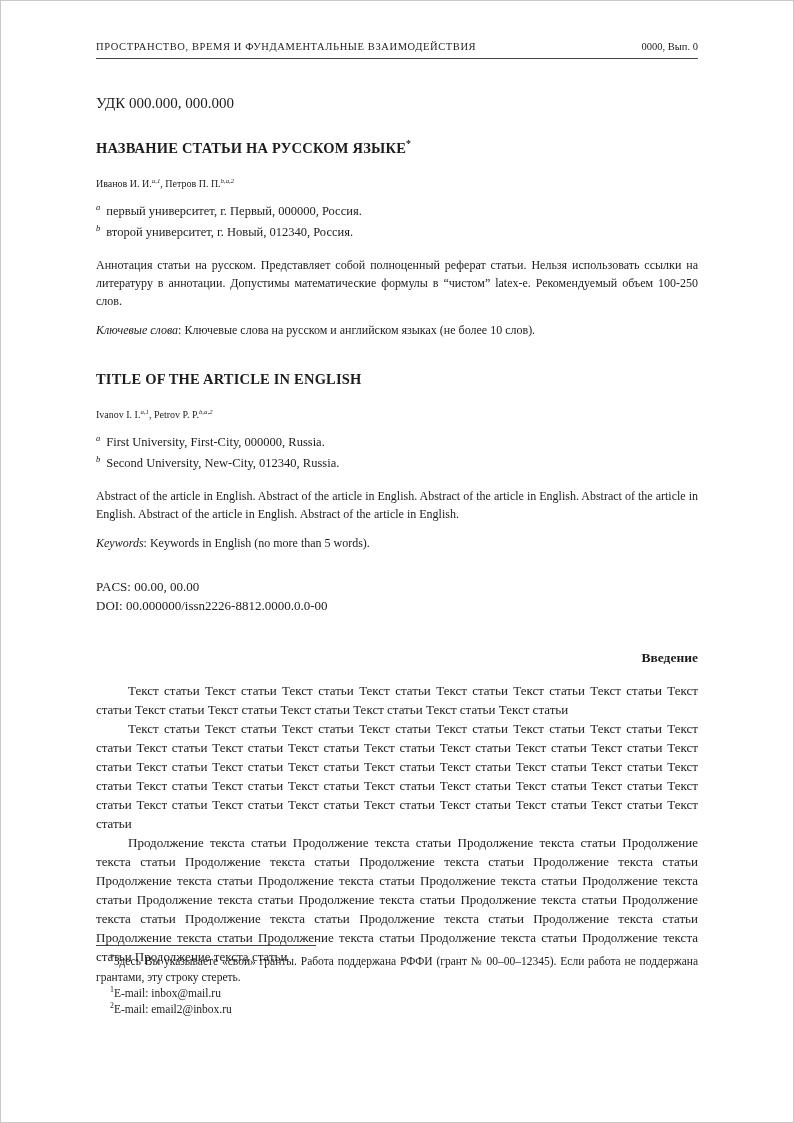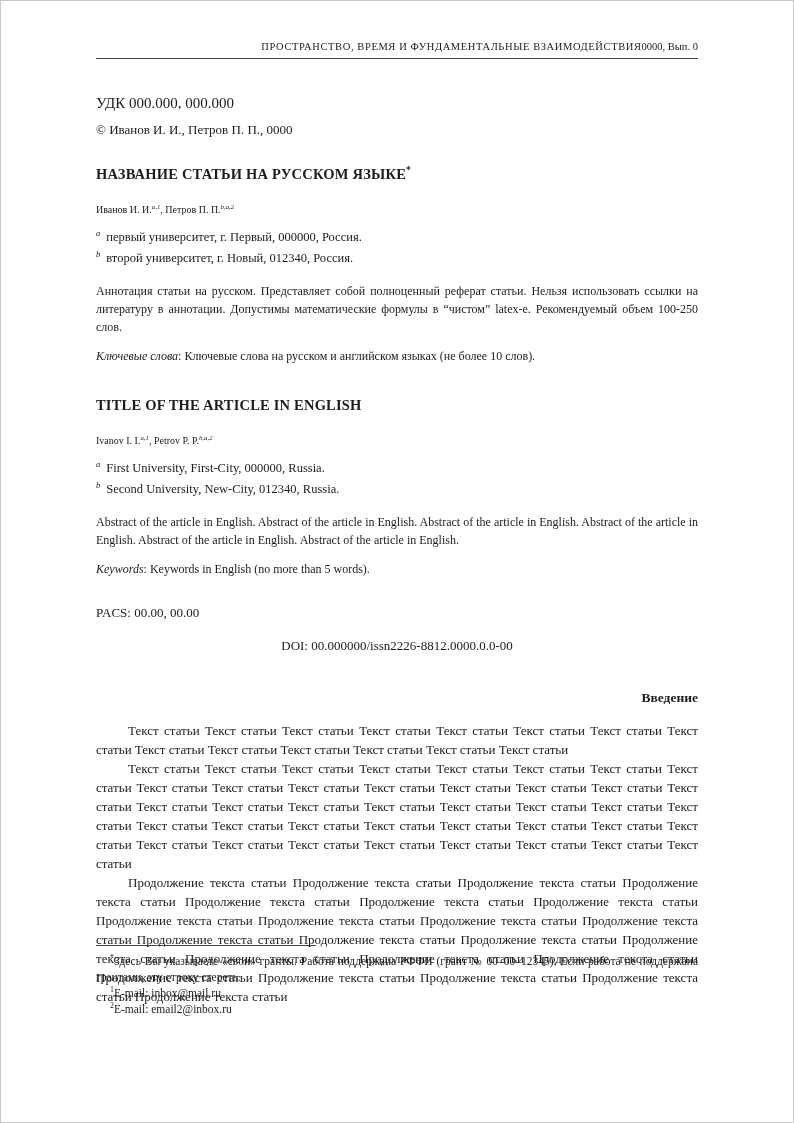--- a/index.html
+++ b/index.html
@@ -11,21 +11,21 @@
     margin: 0 auto;
     padding: 40px 95px 0 95px;
     background: #ffffff;
     border: 1px solid #c8c8c8;
     font-family: "Liberation Serif", "DejaVu Serif", serif;
     color: #1c1c1c;
     overflow: hidden;
   }
   .running-head {
     display: flex;
-    justify-content: flex-end;
+    justify-content: space-between;
     align-items: baseline;
     font-size: 10.5px;
     border-bottom: 1px solid #444;
     padding-bottom: 6px;
   }
   .running-head .journal { letter-spacing: 0.6px; }
   .udk { margin-top: 36px; font-size: 15px; }
   .copyright { margin-top: 10px; font-size: 13px; }
   .article-title {
     margin: 28px 0 0 0;
@@ -48,21 +48,21 @@
   .abstract {
     margin-top: 13px;
     font-size: 12px;
     line-height: 1.5;
     text-align: justify;
   }
   .keywords { margin-top: 13px; font-size: 12px; }
   .keywords .kw-label { font-style: italic; }
   .en-block { margin-top: 33px; }
   .ids { margin-top: 28px; font-size: 13px; }
-  .ids .doi { margin-top: 17px; text-align: center; }
+  .ids .doi { margin-top: 3px; }
   .section-heading {
     margin: 36px 0 0 0;
     font-size: 13.5px;
     font-weight: bold;
     text-align: right;
   }
   .body-par {
     margin: 0;
     font-size: 13px;
     line-height: 19px;
@@ -94,21 +94,20 @@
 
 <div class="page">
 
   <header class="running-head">
     <span class="journal">ПРОСТРАНСТВО, ВРЕМЯ И ФУНДАМЕНТАЛЬНЫЕ ВЗАИМОДЕЙСТВИЯ</span>
     <span class="issue">0000, Вып. 0</span>
   </header>
 
   <div class="udk">УДК 000.000, 000.000</div>
 
-  <div class="copyright">© Иванов И. И., Петров П. П., 0000</div>
 
   <h1 class="article-title"><span>НАЗВАНИЕ СТАТЬИ НА РУССКОМ ЯЗЫКЕ</span><sup class="mark">*</sup></h1>
 
   <div class="authors"><span>Иванов И. И.</span><sup class="aff">a,1</sup><span>, </span><span>Петров П. П.</span><sup class="aff">b,a,2</sup></div>
 
   <div class="affils">
     <div class="affil"><sup class="aff">a</sup><span class="aff-text">первый университет, г. Первый, 000000, Россия.</span></div>
     <div class="affil"><sup class="aff">b</sup><span class="aff-text">второй университет, г. Новый, 012340, Россия.</span></div>
   </div>
 

